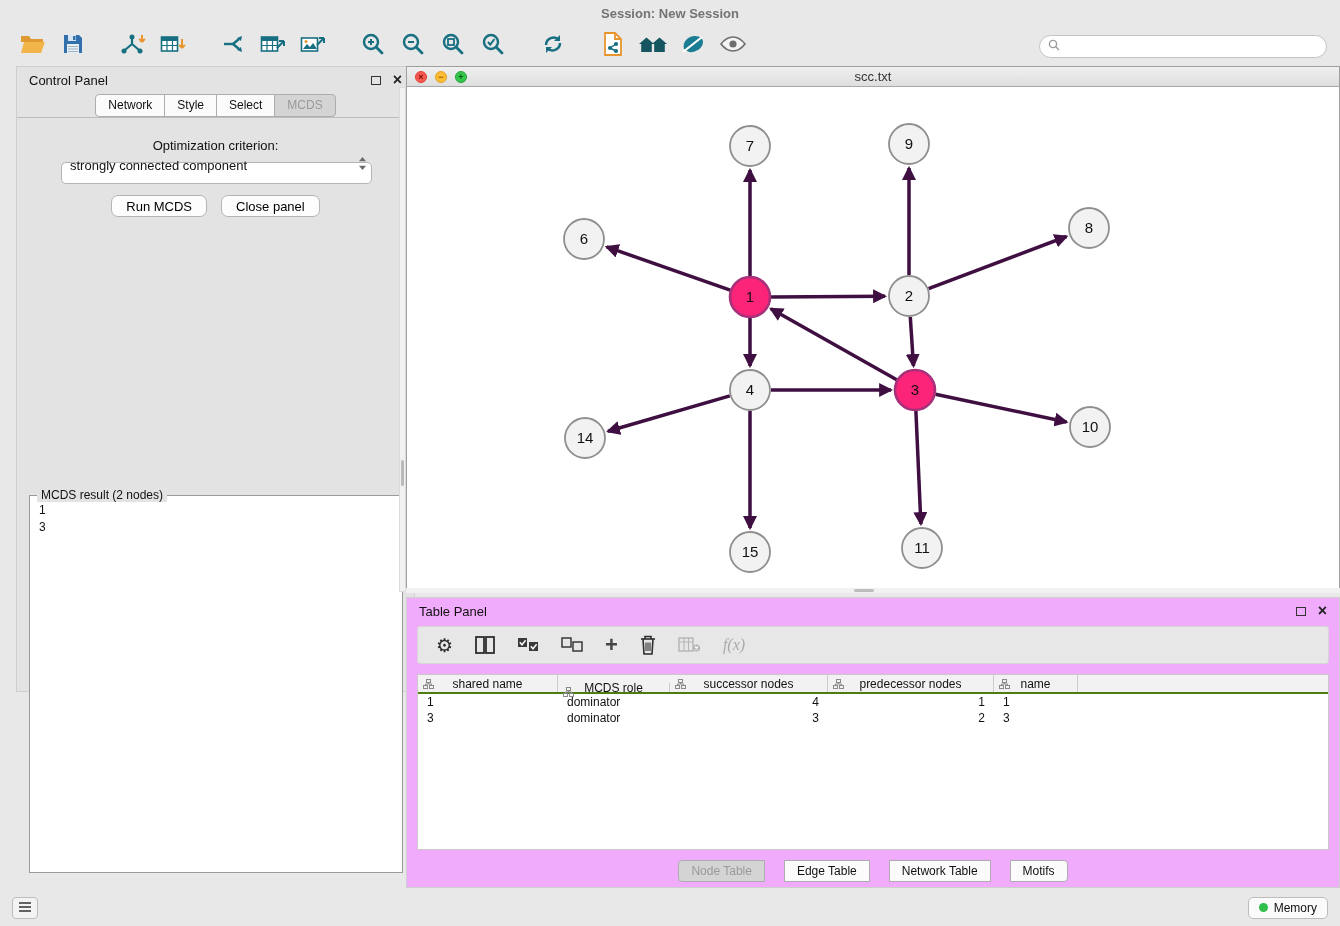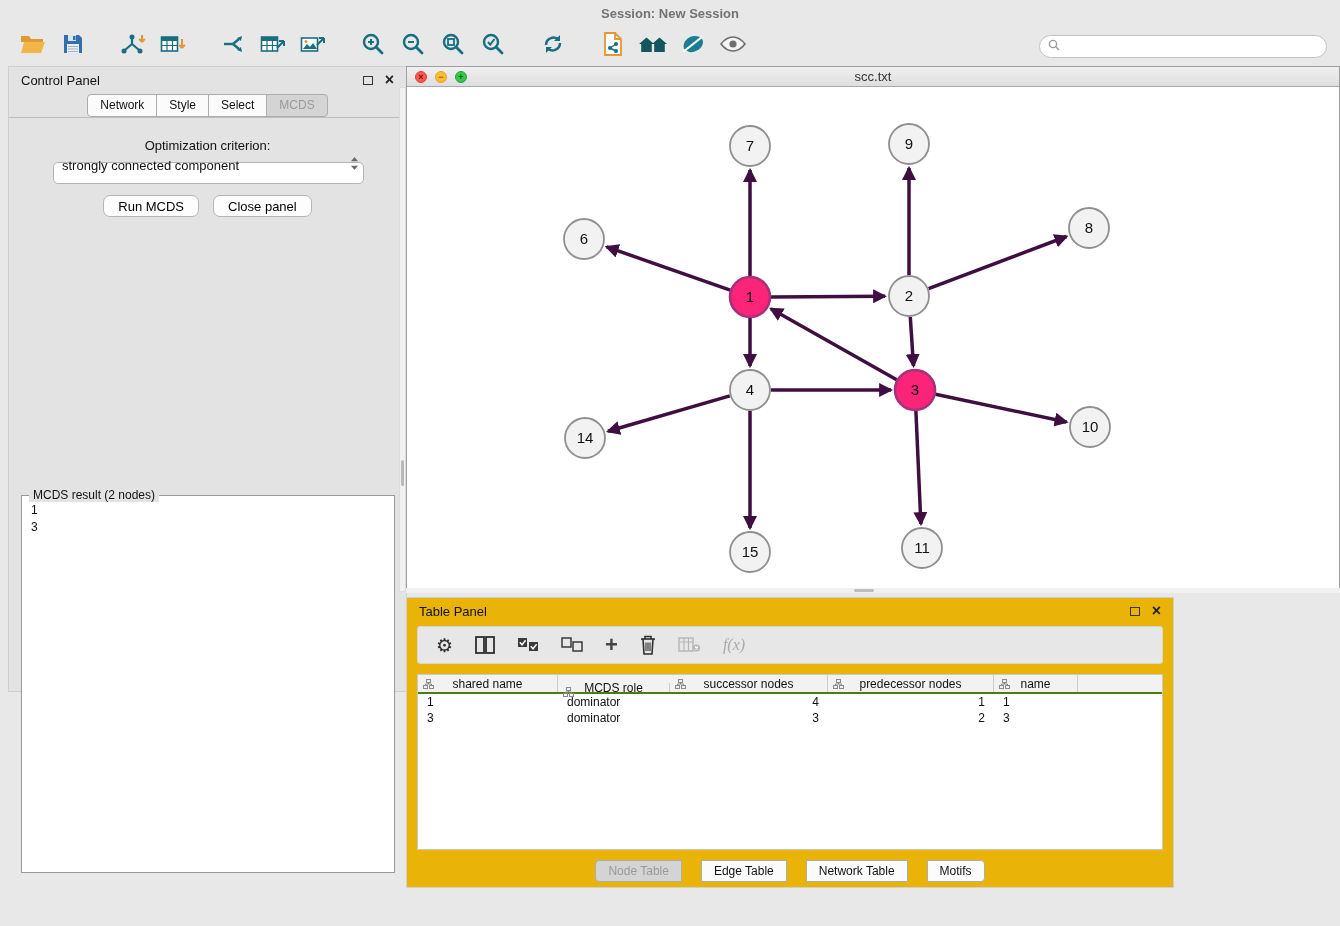--- a/index.html
+++ b/index.html
@@ -28,21 +28,21 @@
   .close-ico { font-size:16px; font-weight:bold; color:#222; line-height:14px; }
 
   .tabbar { display:flex; justify-content:center; }
   .tab { border:1px solid #adadad; background:#fbfbfb; color:#111;
     font-size:12px; padding:3px 12px; margin-left:-1px; white-space:nowrap; }
   .tab:first-child { border-radius:4px 0 0 4px; margin-left:0; }
   .tab:last-child { border-radius:0 4px 4px 0; }
   .tab-selected { background:#d4d4d4; color:#9a9a9a; }
 
   
-  .control-panel { position:absolute; left:8px; top:66px; width:399px; height:626px;
+  .control-panel { position:absolute; left:16px; top:66px; width:399px; height:626px;
     background:#e3e3e3; border:1px solid #cfcfcf; }
   .cp-tabs { height:25px; border-bottom:1px solid #bdbdbd; padding-top:1px; }
   .opt-label { margin-top:20px; text-align:center; font-size:13px; }
   .dropdown { position:absolute; left:44px; top:95px; width:311px; height:22px;
     background:#fff; border:1px solid #b5b5b5; border-radius:5px;
     display:flex; align-items:center; padding:0 4px 16px 8px; font-size:13px; }
   .dropdown .dd-label { flex:1; }
   .btn-row { position:absolute; left:0; top:128px; width:100%; display:flex; justify-content:center; gap:14px; }
   .push-btn { height:22px; padding:0 14px; background:#fdfdfd; border:1px solid #b5b5b5;
     border-radius:7px; font-size:13px; font-family:"Liberation Sans",sans-serif; }
@@ -65,22 +65,22 @@
   .light-yellow { background:#fdbc33; border:1px solid #e0a324; color:#8f5d00; }
   .light-green { background:#35c64c; border:1px solid #23a238; color:#0a5a17; }
   .nw-canvas { position:relative; width:100%; height:505px; background:#fff; }
   .nw-canvas svg text { font-family:"Liberation Sans",sans-serif; }
   .vscroll { position:absolute; left:399px; top:87px; width:7px; height:505px; background:#f1f1f1; border:1px solid #dcdcdc; }
   .vscroll .thumb { position:absolute; left:1px; width:3px; height:26px; top:372px; background:#b9b9b9; border-radius:2px; }
   .hscroll { position:absolute; left:406px; top:588px; width:934px; height:5px; background:#f1f1f1; }
   .hscroll .thumb { position:absolute; top:1px; height:3px; width:20px; left:448px; background:#bdbdbd; border-radius:2px; }
 
   
-  .table-panel { position:absolute; left:406px; top:597px; width:768px; height:291px;
-    background:#eab308; border:1px solid #cfcfcf; }
+  .table-panel { position:absolute; left:406px; top:597px; width:934px; height:291px;
+    background:#f0abfc; border:1px solid #cfcfcf; }
   .tp-toolbar { position:absolute; left:10px; right:10px; top:28px; height:38px;
     border:1px solid #d6d6d6; border-radius:3px; display:flex; align-items:center; gap:22px; padding:0 18px; background:#e7e7e7; }
   .tp-ico { display:flex; align-items:center; justify-content:center; }
   .gear-glyph { font-size:19px; color:#2e2e2e; }
   .plus-glyph { font-size:22px; font-weight:bold; color:#454545; line-height:18px; }
   .fx-glyph { font-family:"Liberation Serif", serif; font-style:italic; font-size:16px; color:#aaa; }
   .node-table { position:absolute; left:10px; right:10px; top:76px; height:176px;
     background:#fff; border:1px solid #c9c9c9; }
   .thead { display:flex; height:19px; background:#f2f2f2; border-bottom:2px solid #4d7c0f; }
   .th { position:relative; display:flex; align-items:center; justify-content:center;
@@ -526,14 +526,27 @@
         </div>
     </div>
     <div class="tabbar tp-tabs">
         <div class="tab tab-selected">Node Table</div>
         <div class="tab">Edge Table</div>
         <div class="tab">Network Table</div>
         <div class="tab">Motifs</div>
       </div>
   </div>
 
+  <div class="statusbar">
+    <div class="menu-btn">
+      <span>
+        <svg width="14" height="12" viewBox="0 0 14 12">
+            <path d="M1 2h12M1 6h12M1 10h12" stroke="#333" stroke-width="1.6"></path>
+          </svg>
+      </span>
+    </div>
+    <div class="memory-btn">
+      <span class="green-dot"></span>
+      <span>Memory</span>
+    </div>
+  </div>
 
 </div>
 
 </body></html>

